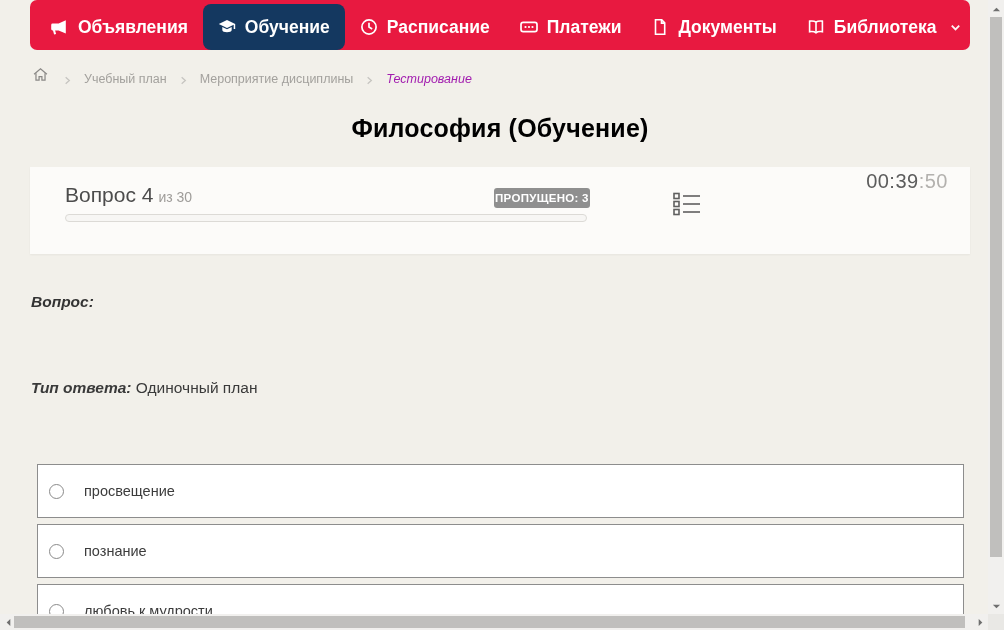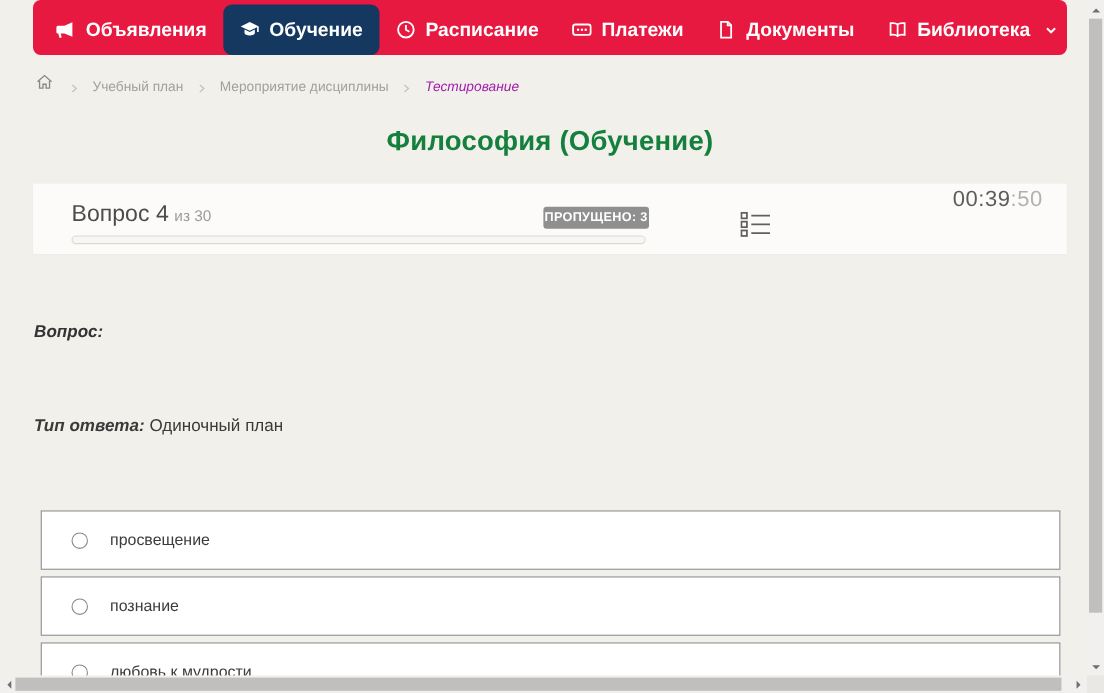--- a/index.html
+++ b/index.html
@@ -41,28 +41,28 @@
   }
   .crumb { color: #a3a19d; cursor: pointer; }
   .crumb.current { color: #a21caf; font-style: italic; }
   .crumb-sep { color: #c6c4c0; display: flex; align-items: center; }
   .home-link { color: #8a8886; display: flex; align-items: center; cursor: pointer; margin-right: 2px; }
 
   
   .page-title {
     position: absolute; left: 0; top: 114px; width: 1000px;
     text-align: center;
-    color: #15803d; font-size: 25px; font-weight: bold;
+    color: #000000; font-size: 25px; font-weight: bold;
     letter-spacing: .2px;
   }
 
   
   .quiz-card {
     position: absolute; left: 30px; top: 167px;
-    width: 940px; height: 64px;
+    width: 940px; height: 87px;
     background: #fcfbf9;
     box-shadow: 0 1px 2px rgba(0,0,0,.05);
     text-align: center;
   }
   .q-counter { position: absolute; left: 35px; top: 16px; color: #4c4c4c; font-size: 21px; }
   .q-total { font-size: 14px; color: #9e9c99; margin-left: 5px; }
   .skip-badge {
     position: absolute; left: 464px; top: 21px;
     background: #8f8f8f; color: #fff;
     font-size: 11.5px; font-weight: bold; letter-spacing: .3px;
@@ -87,21 +87,21 @@
   .q-heading { position: absolute; left: 31px; top: 293px; font-size: 15.5px; font-weight: bold; font-style: italic; color: #333; }
   .q-text    { position: absolute; left: 31px; top: 319px; font-size: 15.5px; color: #3a3a3a; }
   .q-type    { position: absolute; left: 31px; top: 379px; font-size: 15.5px; color: #3a3a3a; }
   .q-type b  { font-style: italic; }
 
   
   .options { position: absolute; left: 37px; top: 464px; width: 927px; }
   .option {
     height: 54px; margin-bottom: 6px;
     background: #ffffff; border: 1px solid #8d8d8d;
-    display: flex; align-items: center; padding-left: 27px;
+    display: flex; align-items: center; padding-left: 11px;
     cursor: pointer;
   }
   .radio {
     width: 15px; height: 15px; flex: 0 0 15px;
     border: 1px solid #8a8a8a; border-radius: 50%;
     background: #fff; margin-right: 20px;
   }
   .option-label { font-size: 14.5px; color: #3c3c3c; }
 
   

